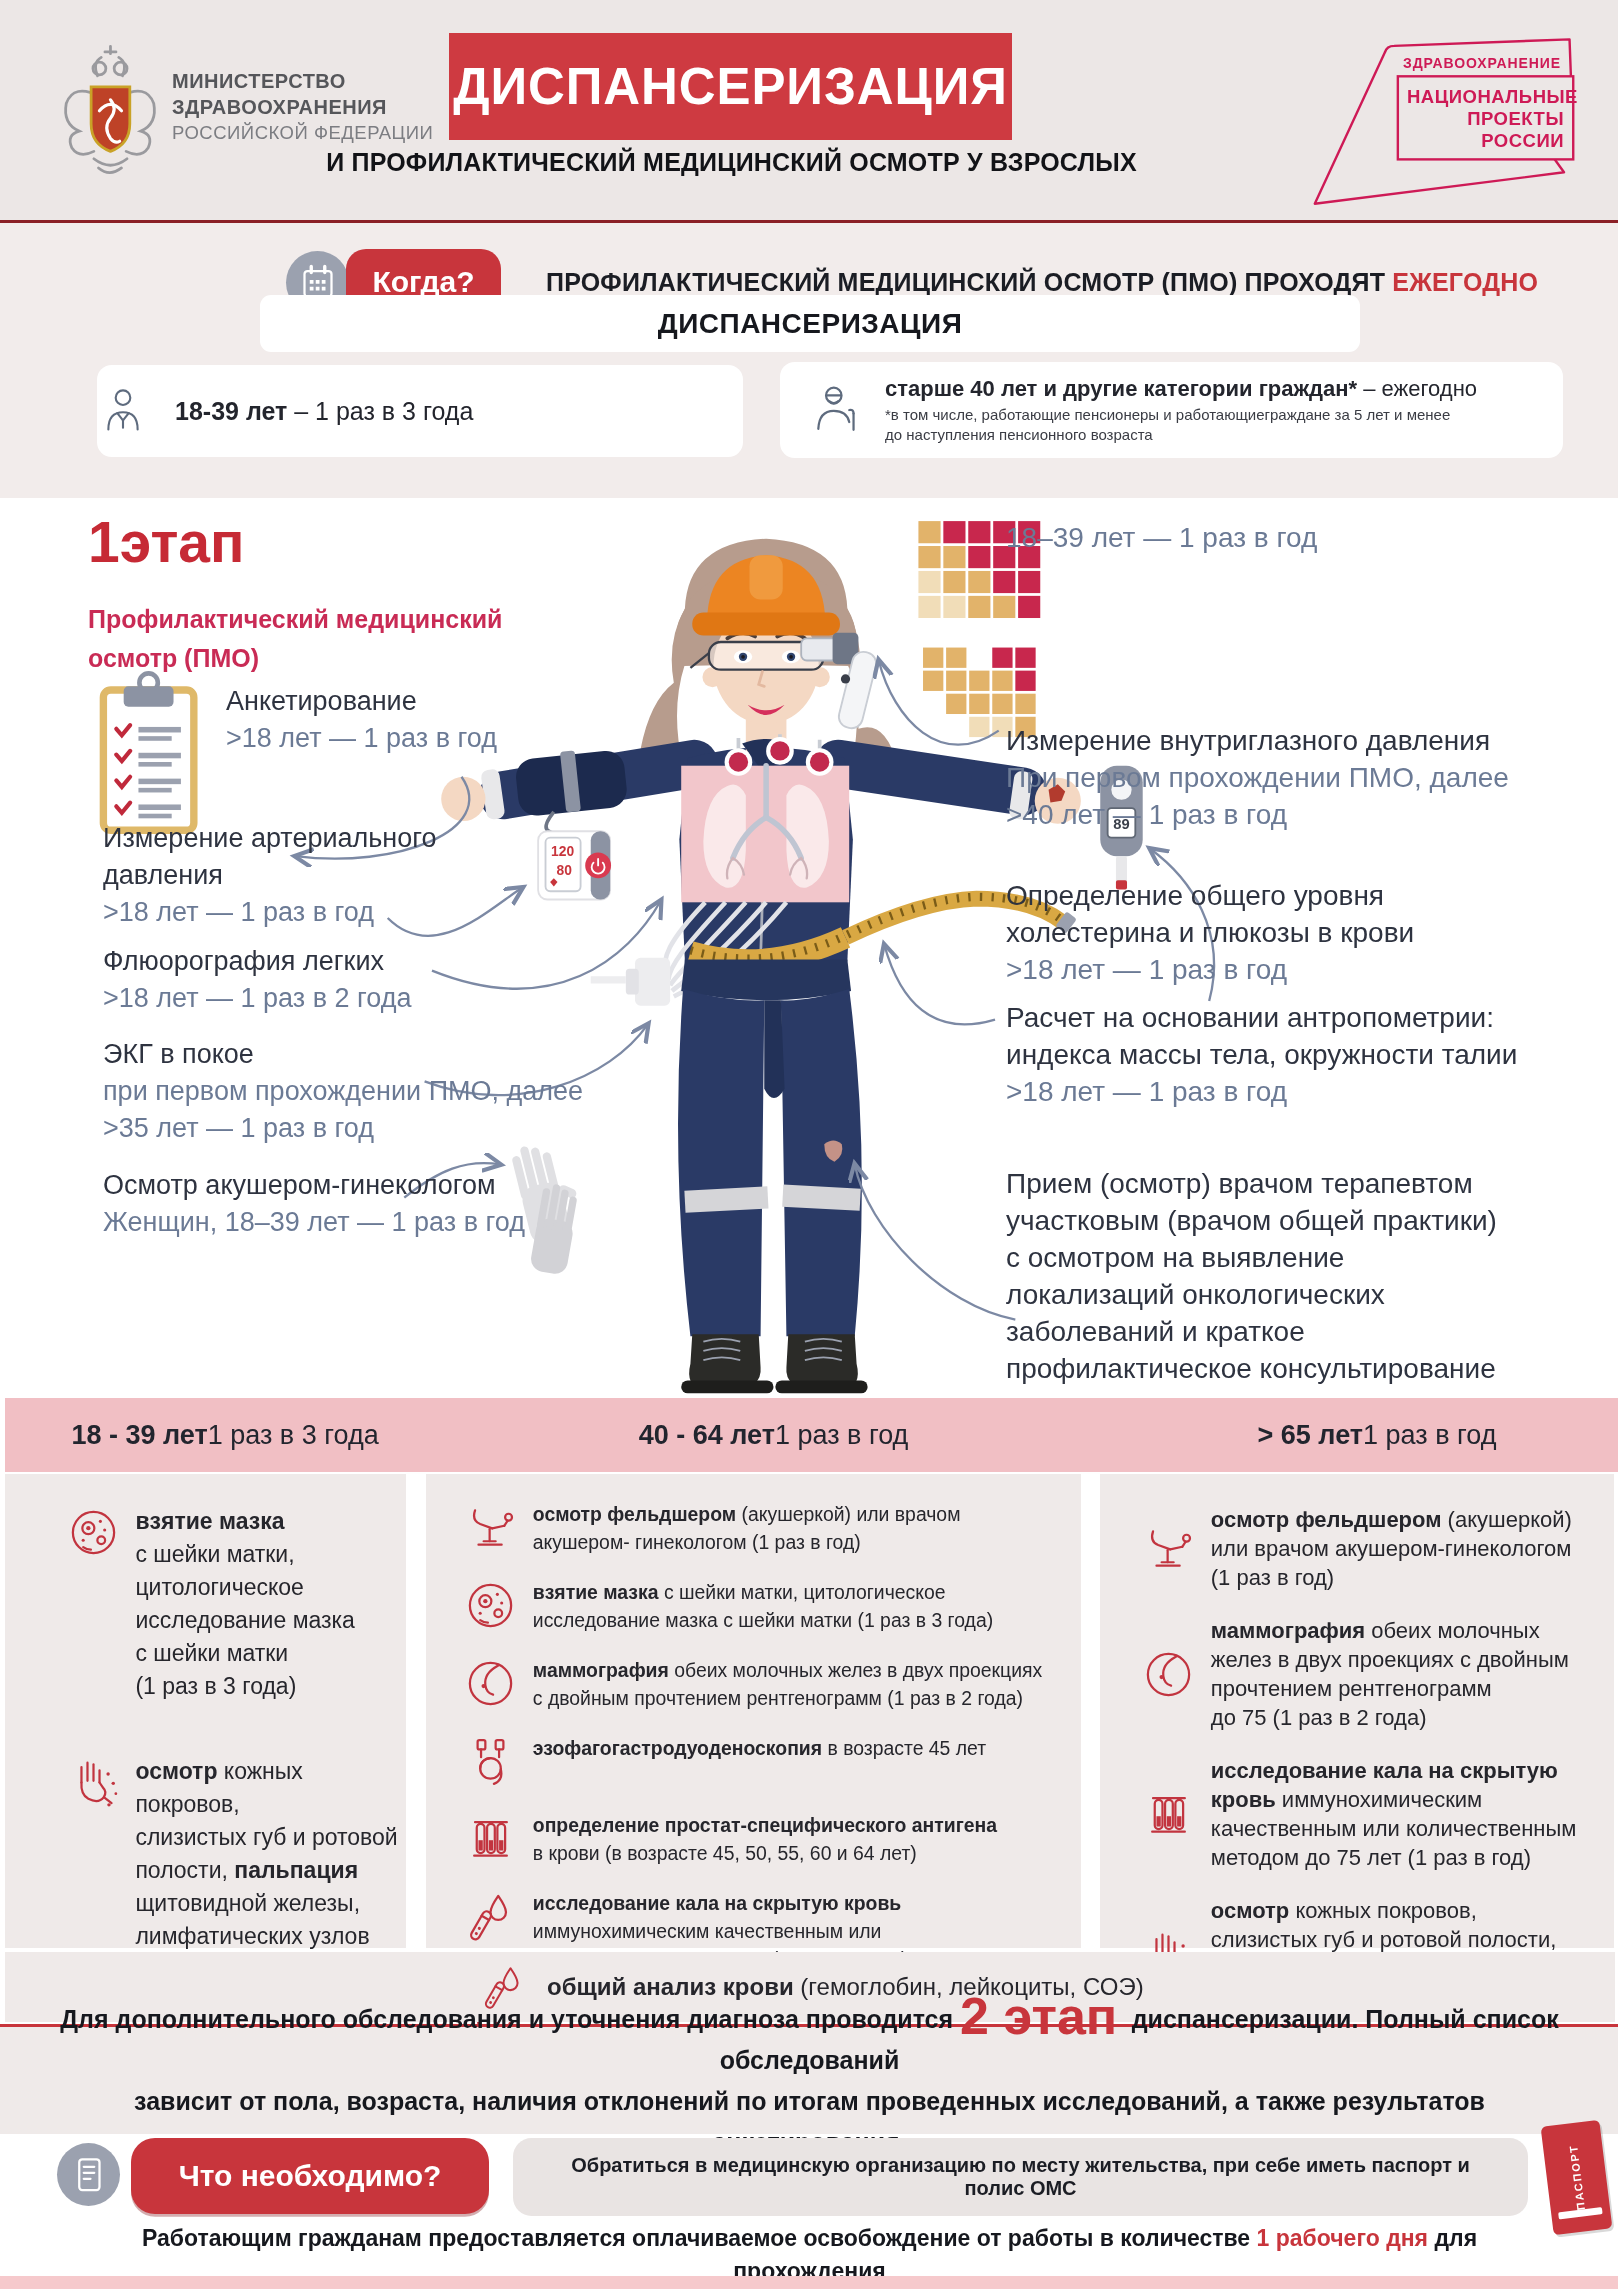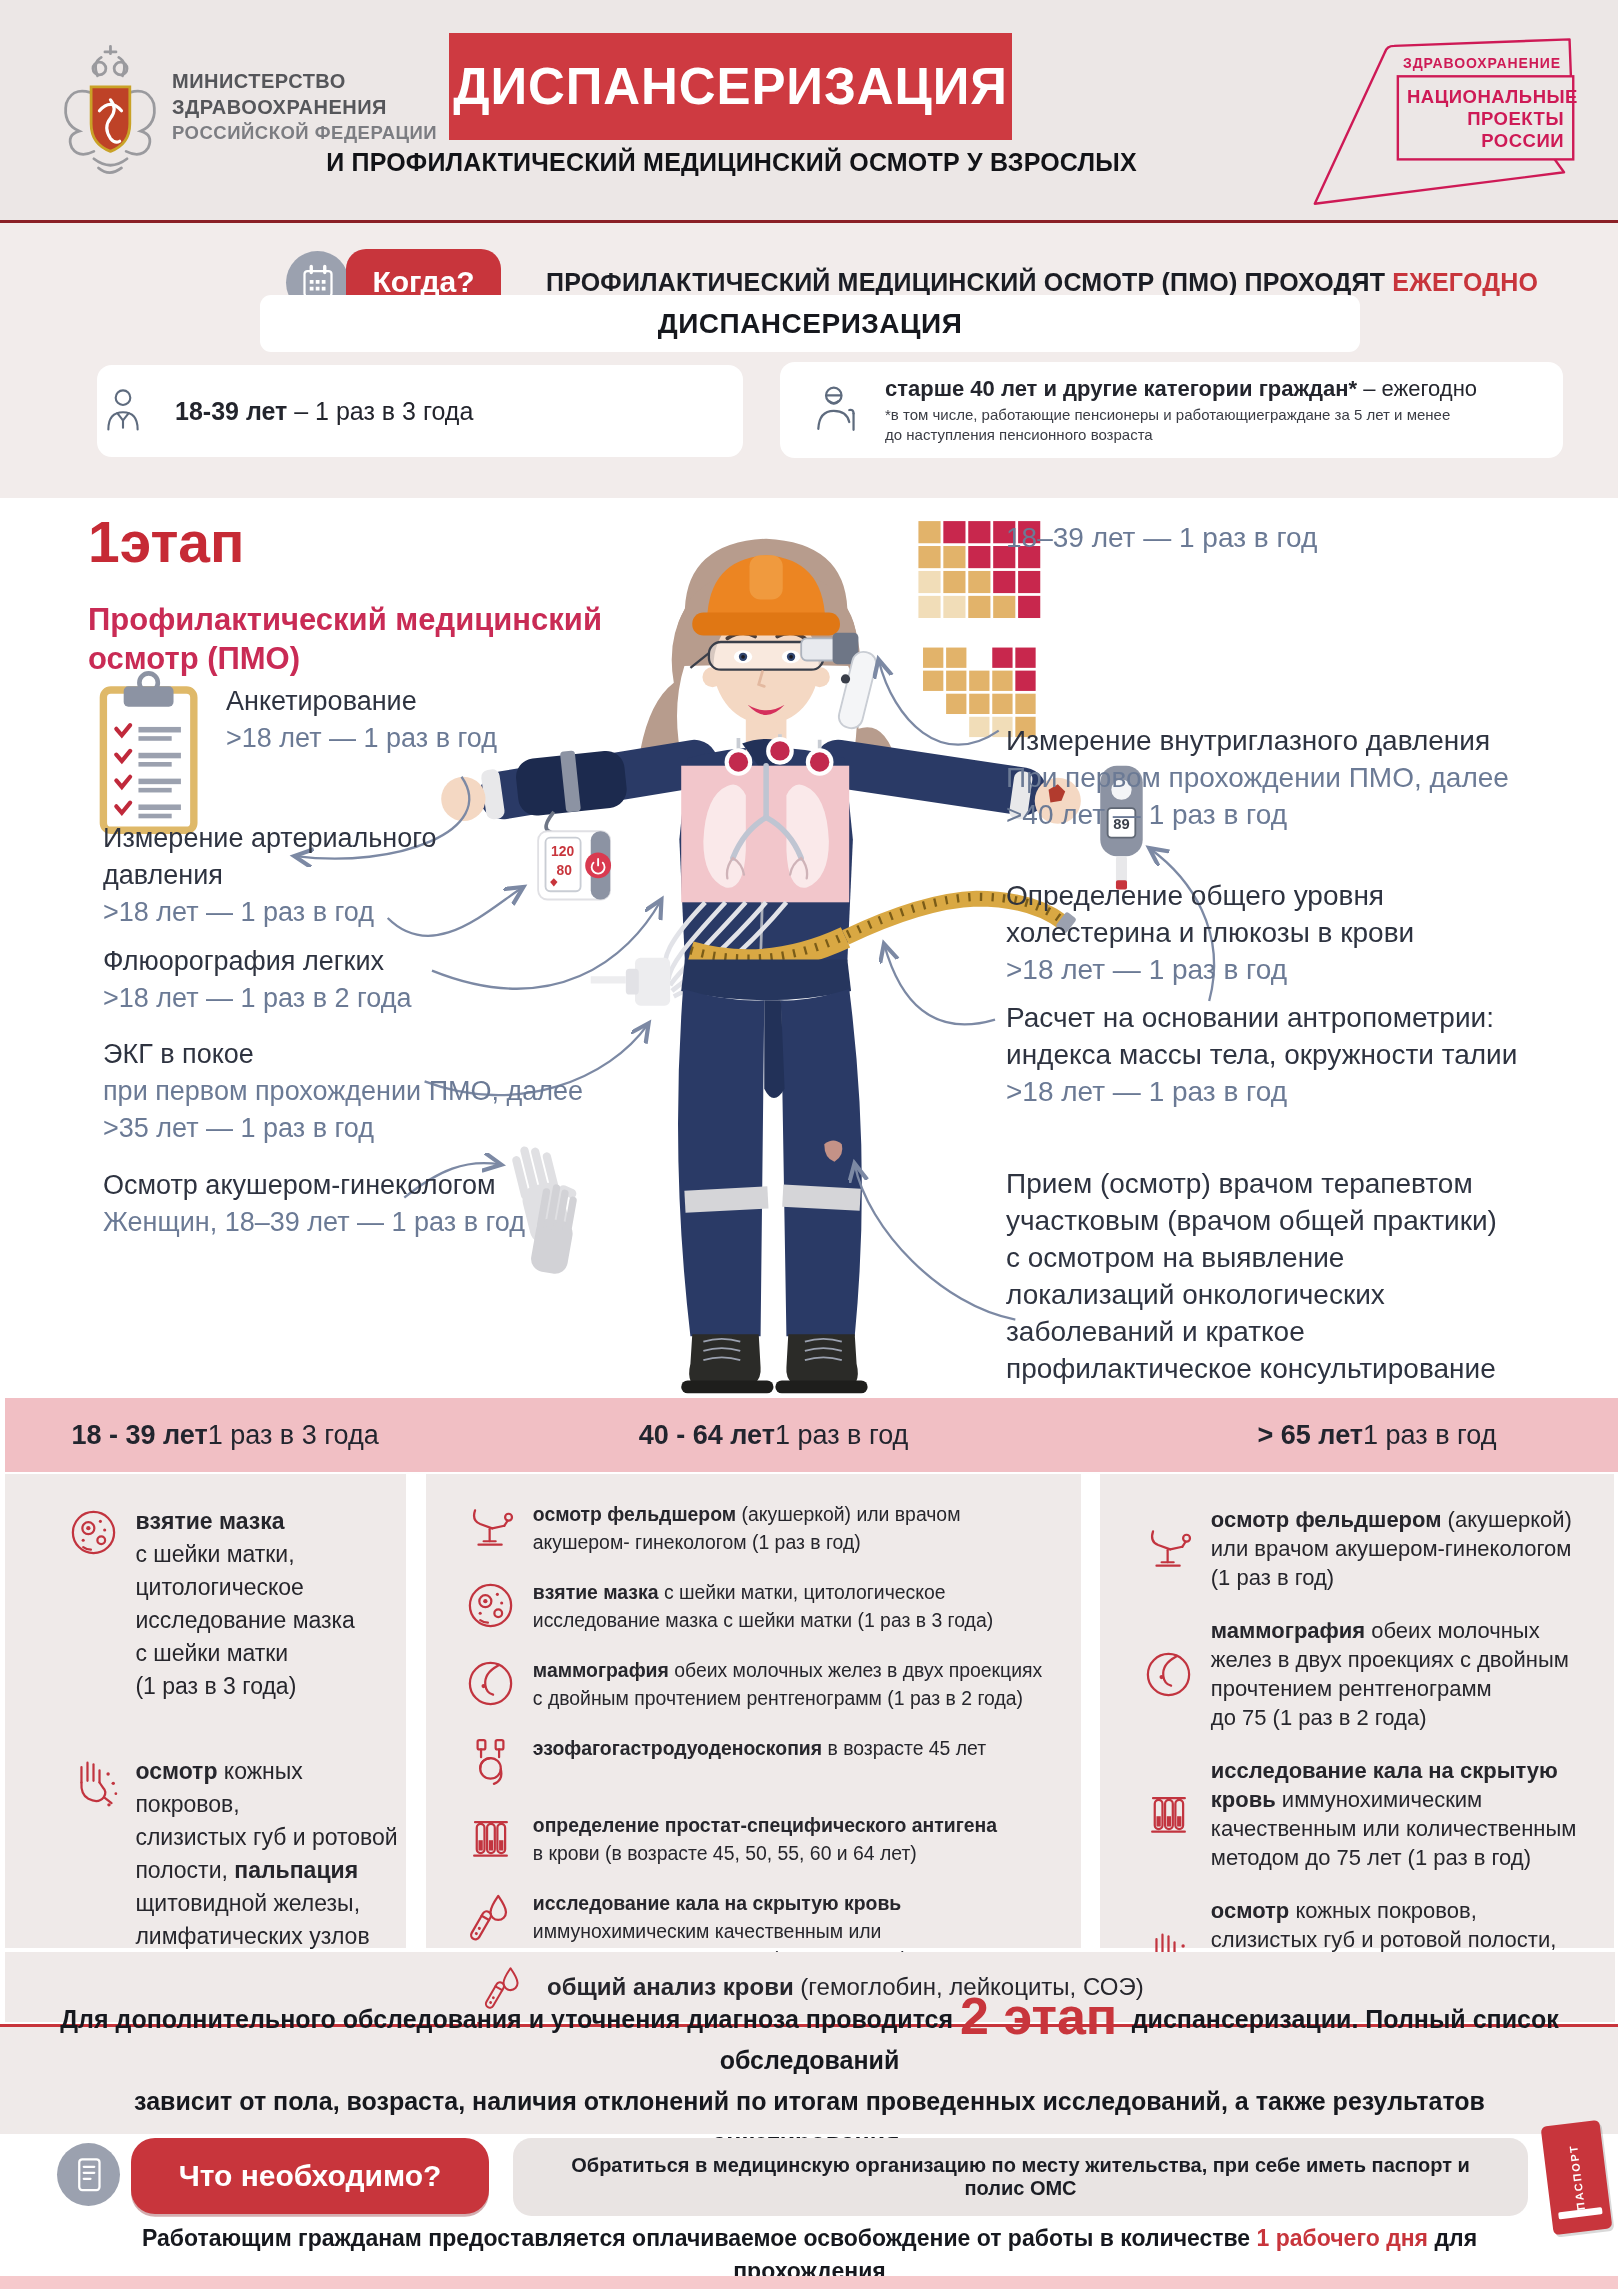--- a/index.html
+++ b/index.html
@@ -7,40 +7,40 @@
         font-family:"Liberation Sans",sans-serif;color:#23252D;}
   .abs{position:absolute;}
   .pre{white-space:pre-line;}
   .b{font-weight:bold;}
   .red{color:#C8353C;}
   .mut{color:#6B7A95;}
   
   .hdr{left:0;top:0;width:1619px;height:220px;background:#ECE7E6;}
   .hdr-line{left:0;top:220px;width:1619px;height:3.7px;background:#8B2026;}
   .min-txt{font-weight:bold;font-size:20px;color:#55565A;letter-spacing:0.5px;line-height:26px;}
-  .min-txt3{font-size:18.5px;color:#7C7D82;letter-spacing:0.5px;font-weight:bold;}
+  .min-txt3{font-size:18.5px;color:#7C7D82;letter-spacing:0.5px;font-weight:normal;}
   .title-box{left:449px;top:33px;width:563px;height:107px;background:#CE3A41;display:flex;align-items:center;justify-content:center;}
   .title-box div{color:#fff;font-weight:bold;font-size:51px;letter-spacing:0.9px;}
   .hdr-sub{left:316px;top:148px;width:831px;text-align:center;font-weight:bold;font-size:25px;color:#121317;letter-spacing:0.2px;}
   .np-sector{color:#CE1A56;font-weight:bold;font-size:14px;letter-spacing:0.9px;}
   .np-lines{color:#CE1A56;font-weight:bold;font-size:18.5px;line-height:22px;text-align:right;letter-spacing:0.5px;}
   
   .when{left:0;top:223px;width:1619px;height:275px;background:#F2ECEB;}
   .cal-circle{left:286px;top:251px;width:63px;height:63px;border-radius:50%;background:#9BA1AF;display:flex;align-items:center;justify-content:center;}
   .when-btn{left:346px;top:249px;width:155px;height:66px;border-radius:20px;background:#C8353C;display:flex;align-items:center;justify-content:center;color:#fff;font-weight:bold;font-size:30px;box-shadow:0 2.8px 0 rgba(130,20,25,.35);}
   .when-heading{left:546px;top:268px;width:1015px;font-weight:bold;font-size:25px;color:#1B1D24;letter-spacing:0.2px;}
   .disp-band{left:260px;top:295px;width:1100px;height:57px;background:#fff;border-radius:11px;display:flex;align-items:center;justify-content:center;font-weight:bold;font-size:28px;color:#16181E;letter-spacing:0.5px;}
   .when-box{background:#fff;border-radius:14.8px;}
   .wb-left{left:97px;top:365px;width:646px;height:92px;display:flex;align-items:center;gap:26px;box-sizing:border-box;font-size:25px;}
   .wb-right{left:780px;top:362px;width:783px;height:96px;display:flex;align-items:center;gap:22px;padding-left:28px;box-sizing:border-box;}
   .wb-right .tt{font-size:22px;}
   .wb-right .note{font-size:15px;color:#3A3C44;margin-top:3.7px;line-height:19.4px;}
   
   .s1-title{left:88px;top:509px;font-size:57px;font-weight:bold;color:#C62A35;}
-  .s1-sub{left:88px;top:600px;font-size:31px;font-weight:bold;color:#C92B55;line-height:39px;}
+  .s1-sub{left:88px;top:600px;font-size:25px;font-weight:bold;color:#C92B55;line-height:39px;}
   .ann{line-height:37px;color:#2E3340;}
   .ann-l{font-size:27px;}
   .ann-r{font-size:28px;}
   
   .th{background:#F1BFC4;display:flex;align-items:center;justify-content:center;font-size:27px;color:#22252E;padding-left:20px;}
   .tb{background:#EFEAE9;box-sizing:border-box;padding-top:31px;}
   .t-item{display:flex;gap:14.8px;align-items:flex-start;}
   .ticon{width:55px;height:55px;flex:0 0 55px;}
   .t-txt{color:#26262C;}
   .c1 .t-txt{font-size:23px;line-height:33px;}

